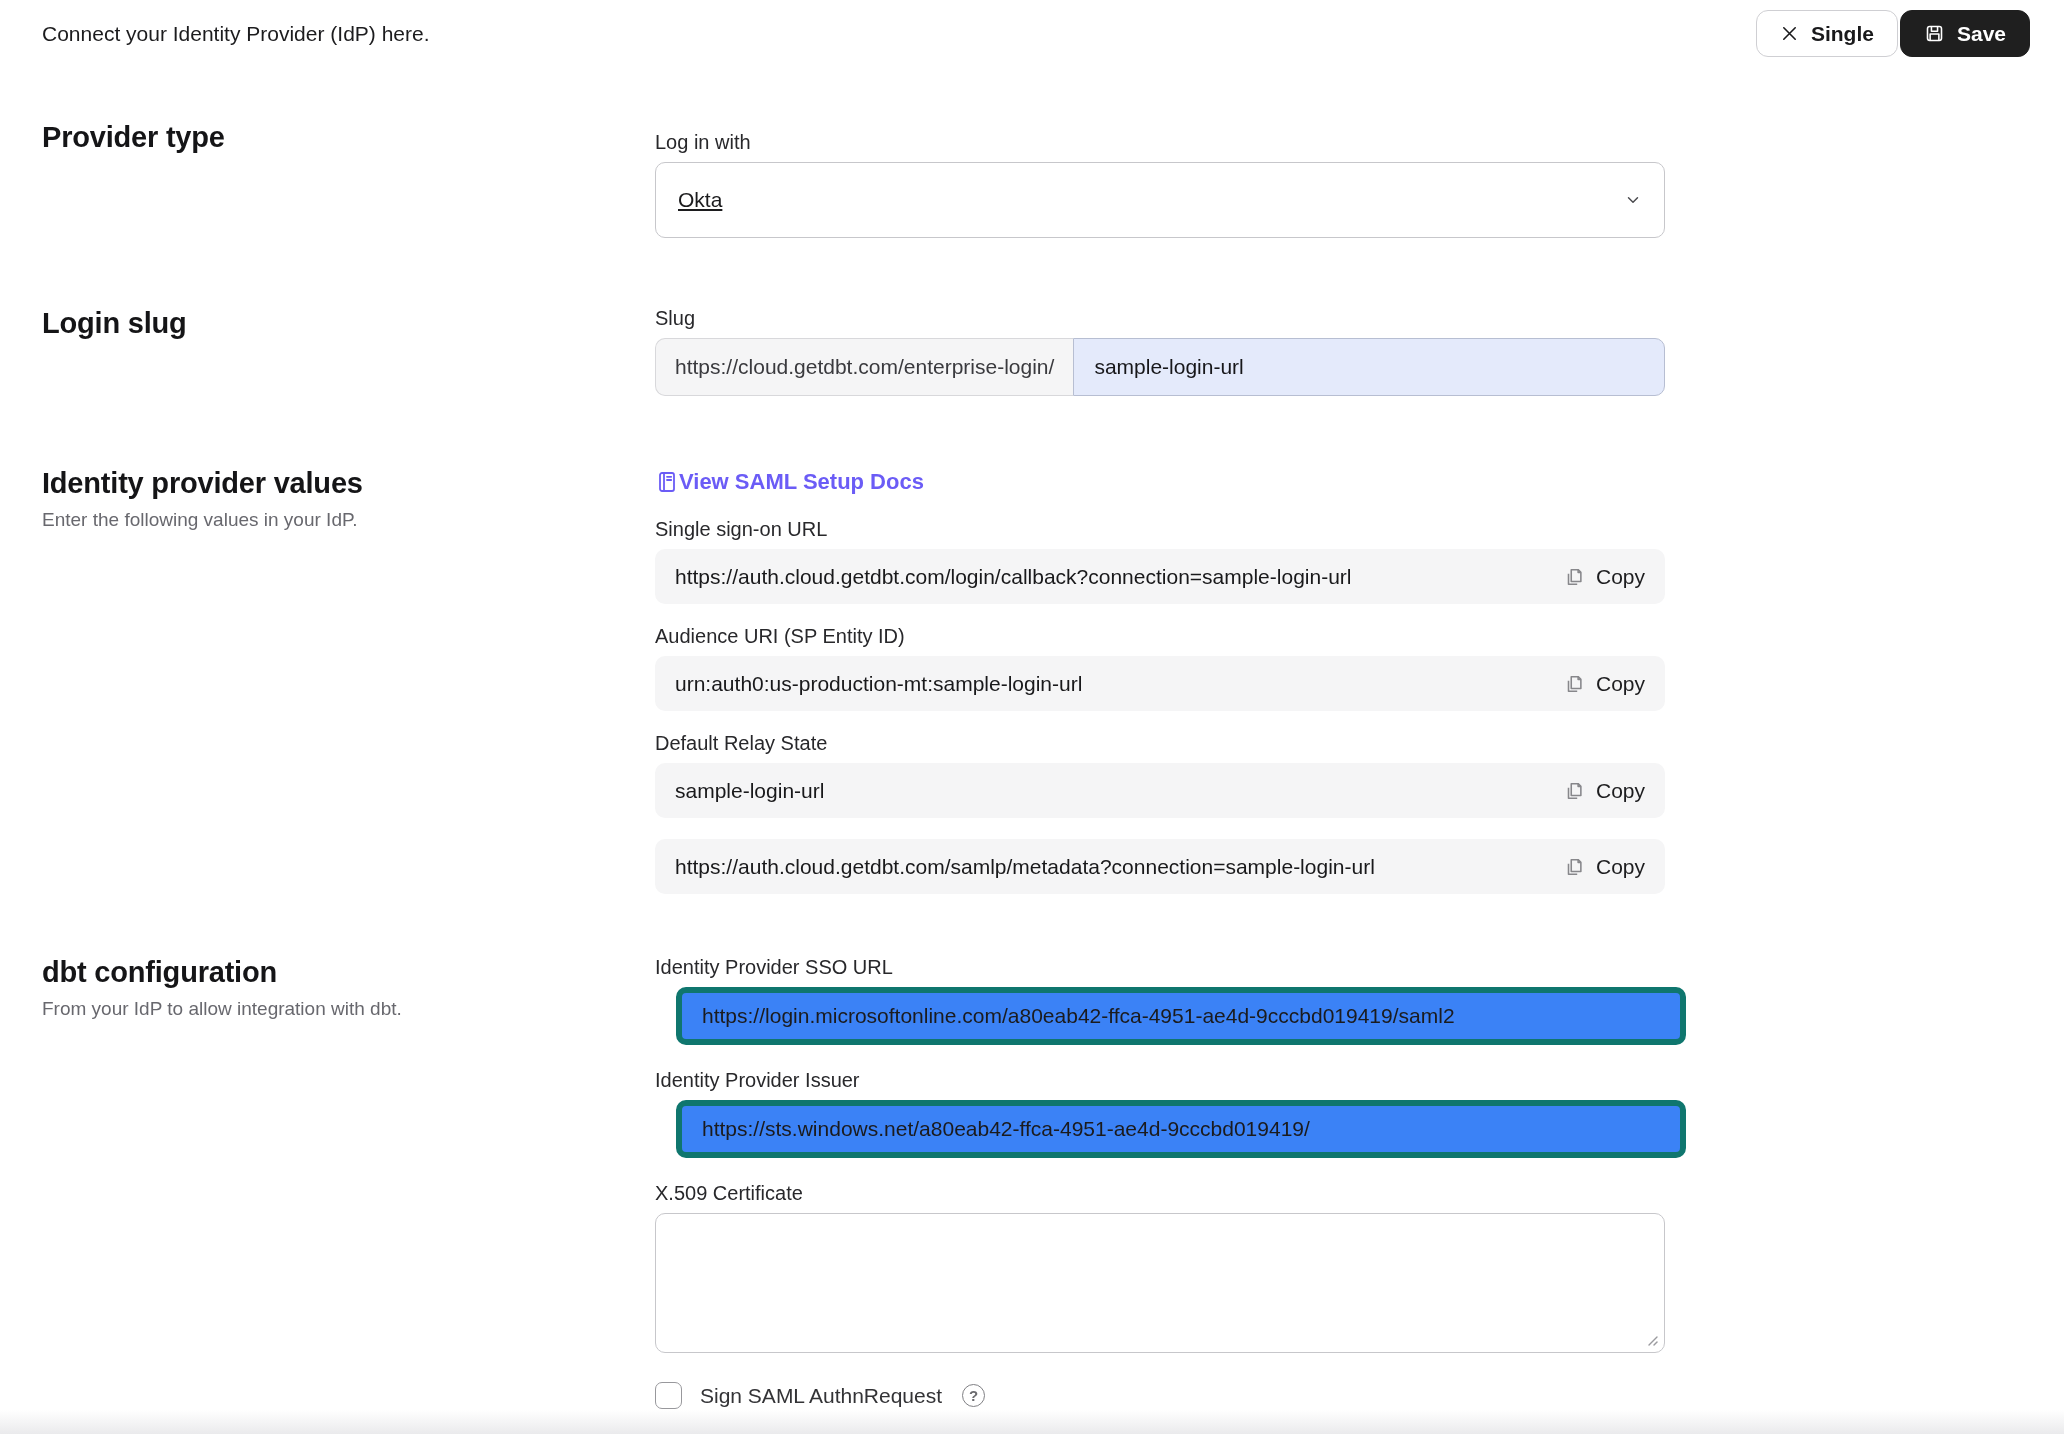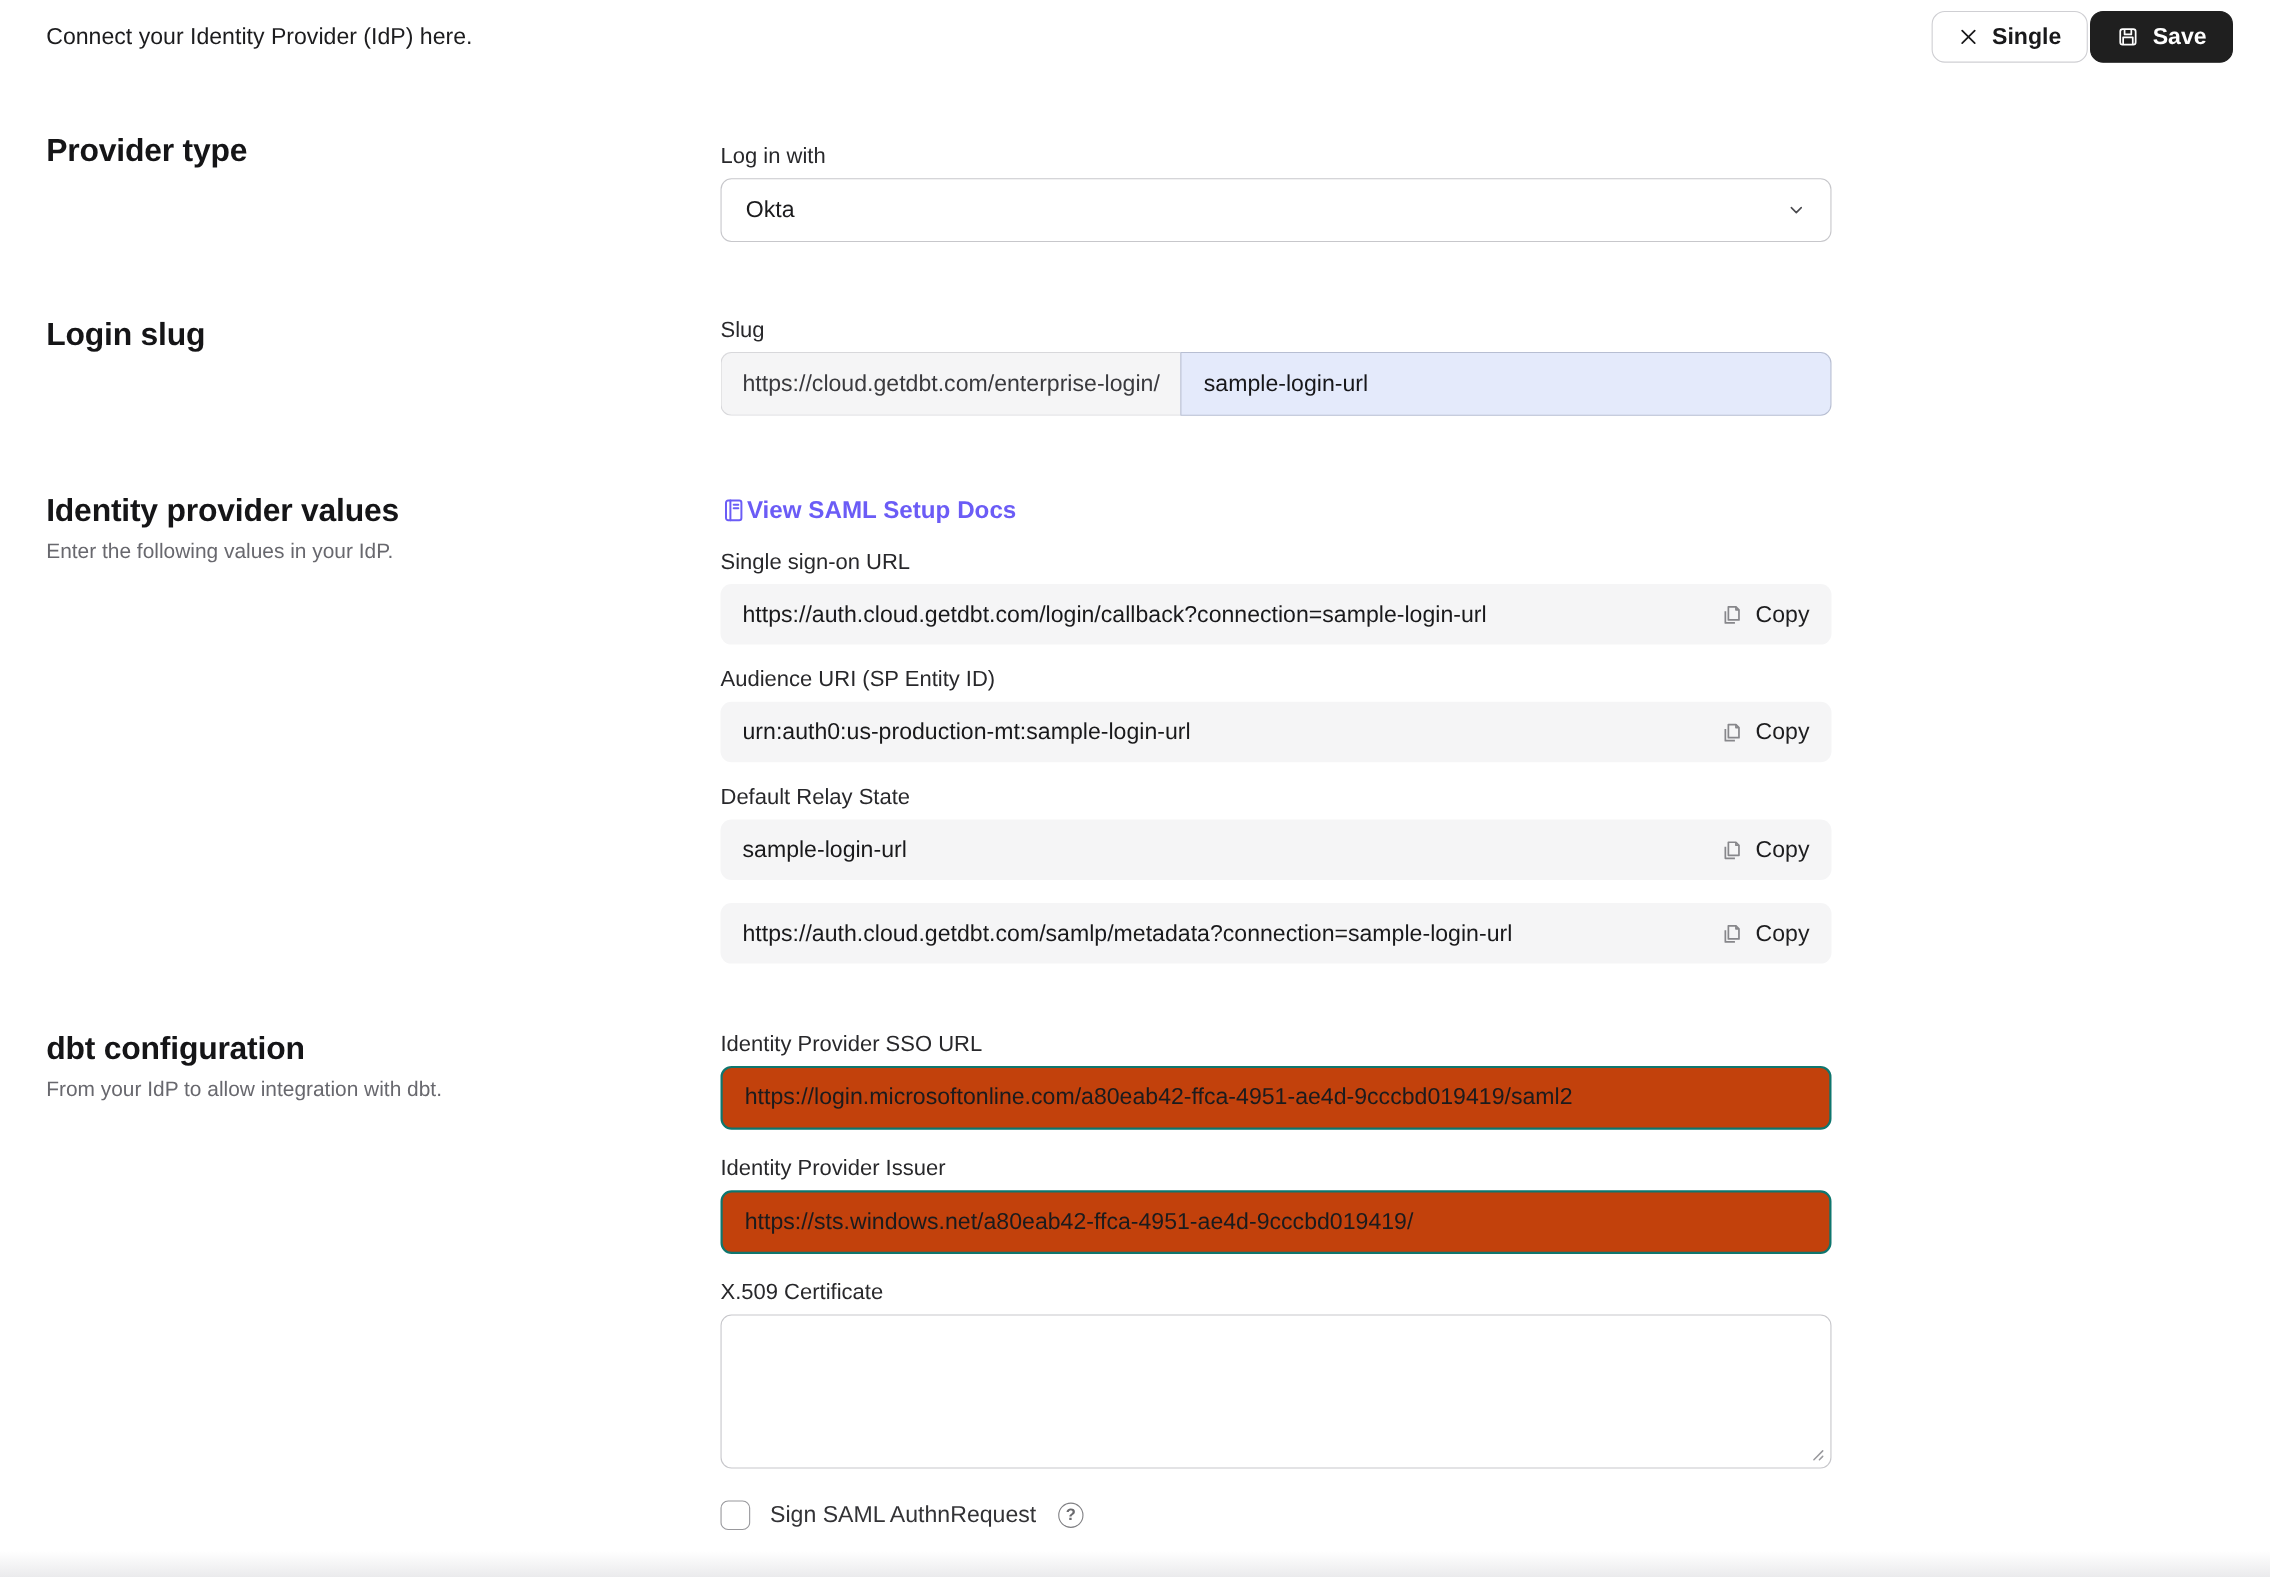--- a/index.html
+++ b/index.html
@@ -38,30 +38,30 @@
   .sec-3 { margin-top: 71px; }
   .sec-4 { margin-top: 62px; }
 
   .sec-heading { font-size: 29px; font-weight: 600; color: #151517; letter-spacing: -0.2px; }
   .sec-subtitle { font-size: 19px; color: #68686e; margin-top: 9px; }
 
   .field-label { font-size: 20px; font-weight: 500; color: #28282b; margin-bottom: 8px; }
 
   
   .select-box {
-    width: 100%; height: 58px; border: 1px solid #c7c7cb; border-radius: 10px;
+    width: 100%; height: 76px; border: 1px solid #c7c7cb; border-radius: 10px;
     display: flex; align-items: center; justify-content: space-between;
-    padding: 0 22px; background: #fff; cursor: pointer;
+    padding: 0 22px; background: #fff; cursor: pointer; text-decoration: underline;
   }
   .select-value { font-size: 21px; font-weight: 500; color: #1b1b1d; }
 
   .text-input {
-    width: 100%; height: 58px; border: 2px solid #0f766e; border-radius: 10px;
-    padding: 0 20px; font-size: 21px; color: #1b1b1d; background: #c2410c;
-    font-family: inherit; outline: none;
+    width: 100%; height: 58px; border: 6px solid #0f766e; border-radius: 10px;
+    padding: 0 20px; font-size: 21px; color: #1b1b1d; background: #3b82f6;
+    font-family: inherit; outline: none; margin-left: 21px;
   }
 
   
   .slug-group { display: flex; width: 100%; height: 58px; }
   .slug-prefix {
     background: #f5f5f6; border: 1px solid #d8d8db; border-right: none;
     border-radius: 10px 0 0 10px; display: flex; align-items: center;
     padding: 0 19px; font-size: 21px; color: #3a3a3e; white-space: nowrap;
   }
   .slug-input {

